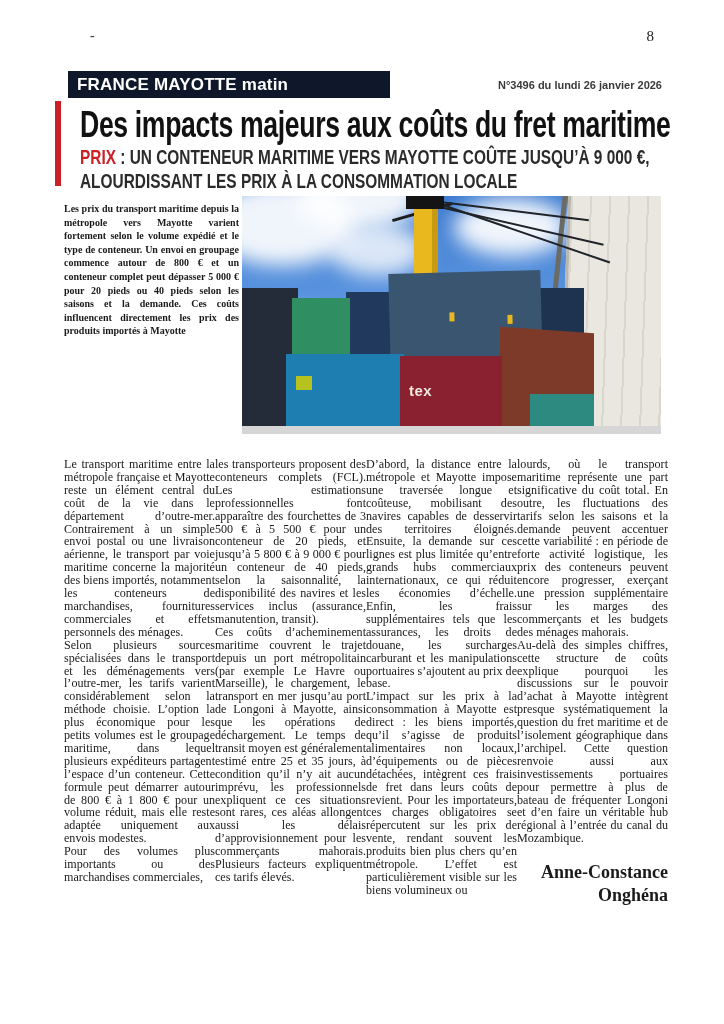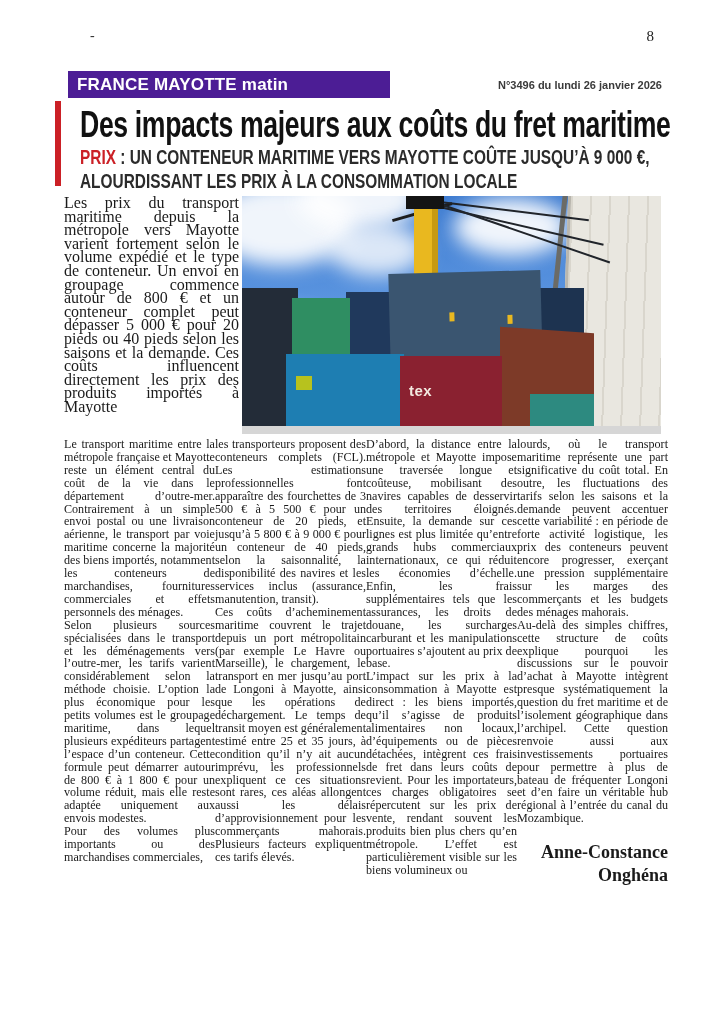--- a/index.html
+++ b/index.html
@@ -6,21 +6,21 @@
   .page{
     position:relative;width:724px;height:1024px;background:#ffffff;
     margin:0 auto;font-family:"Liberation Serif",serif;color:#1a1a1a;overflow:hidden;
   }
   
   .corner-dash{position:absolute;left:90px;top:28px;font-size:14px;color:#333;}
   .page-number{position:absolute;right:70px;top:28px;font-size:15px;color:#222;}
   
   .banner{
     position:absolute;left:68px;top:71px;width:322px;height:27px;
-    background:#4c1d95;color:#fff;font-family:"Liberation Sans",sans-serif;
+    background:#0f172a;color:#fff;font-family:"Liberation Sans",sans-serif;
     font-weight:bold;font-size:17px;line-height:27px;padding-left:9px;box-sizing:border-box;
     letter-spacing:.2px;
   }
   .issue{
     position:absolute;right:62px;top:79px;font-family:"Liberation Sans",sans-serif;
     font-weight:bold;font-size:11px;color:#3a3a3a;text-align:right;
   }
   
   .headline-rule{position:absolute;left:55px;top:101px;width:6px;height:85px;background:#cb2026;}
   .headline{
@@ -30,22 +30,22 @@
     transform:scaleX(.72);transform-origin:0 50%;transform-box:fill-box;
   }
   .subhead{
     position:absolute;left:80px;top:146px;width:790px;margin:0;
     font-family:"Liberation Sans",sans-serif;font-weight:bold;font-size:19.5px;line-height:1.22;
     color:#2b2b2b;transform:scaleX(.79);transform-origin:0 0;
   }
   .subhead .kicker{color:#cb2026;}
   
   .intro{
-    position:absolute;left:64px;top:196px;width:175px;
-    font-weight:normal;font-size:16px;line-height:13.6px;text-align:justify;
+    position:absolute;left:64px;top:202px;width:175px;
+    font-weight:bold;font-size:10px;line-height:13.6px;text-align:justify;
     hyphens:auto;-webkit-hyphens:auto;
   }
   
   .photo{position:absolute;left:242px;top:196px;width:419px;height:238px;overflow:hidden;background:linear-gradient(180deg,#3d7bd0 0%,#5b95e0 45%,#a7c4ec 100%);}
   .photo *{position:absolute;}
   .cloud{background:#fff;border-radius:50%;filter:blur(10px);opacity:.92;}
   .cl1{left:-35px;top:-15px;width:150px;height:85px;}
   .cl2{left:-45px;top:118px;width:170px;height:110px;opacity:.97;}
   .cl3{left:88px;top:28px;width:95px;height:52px;opacity:.8;}
   .cl4{left:212px;top:2px;width:115px;height:58px;}
@@ -71,21 +71,21 @@
   .logo-chip{left:10px;top:22px;width:16px;height:14px;background:#b7c21e;}
   .ctn-tex{left:158px;top:160px;width:102px;height:78px;background:#8a2130;}
   .tex-label{left:9px;top:26px;font-family:"Liberation Sans",sans-serif;font-weight:bold;color:#f3e9e0;font-size:15px;letter-spacing:.5px;text-align:right;}
   .ctn-teal{left:288px;top:198px;width:64px;height:40px;background:#2d8a80;}
   .building{left:322px;top:0;width:102px;height:238px;background:#e9e7e0;border-left:3px solid #b9b6ad;transform:skewX(-2deg);
     background-image:repeating-linear-gradient(90deg,#d9d6cd 0 2px,rgba(0,0,0,0) 2px 19px);}
   .roof-edge{left:315px;top:-12px;width:5px;height:130px;background:#6b6b66;transform:rotate(6deg);}
   .quay{left:0;top:230px;width:100%;height:8px;background:#d6d6d6;}
   
   .columns{
-    position:absolute;left:64px;top:438px;width:604px;
+    position:absolute;left:64px;top:458px;width:604px;
     display:grid;grid-template-columns:repeat(4,1fr);column-gap:0;
   }
   .columns p{
     margin:0;font-size:12.1px;line-height:12.9px;text-align:justify;
     hyphens:auto;-webkit-hyphens:auto;
   }
   .author{margin-top:16px;text-align:right;font-weight:bold;font-size:18px;line-height:1.25;}
 </style>
 </head>
 <body>

